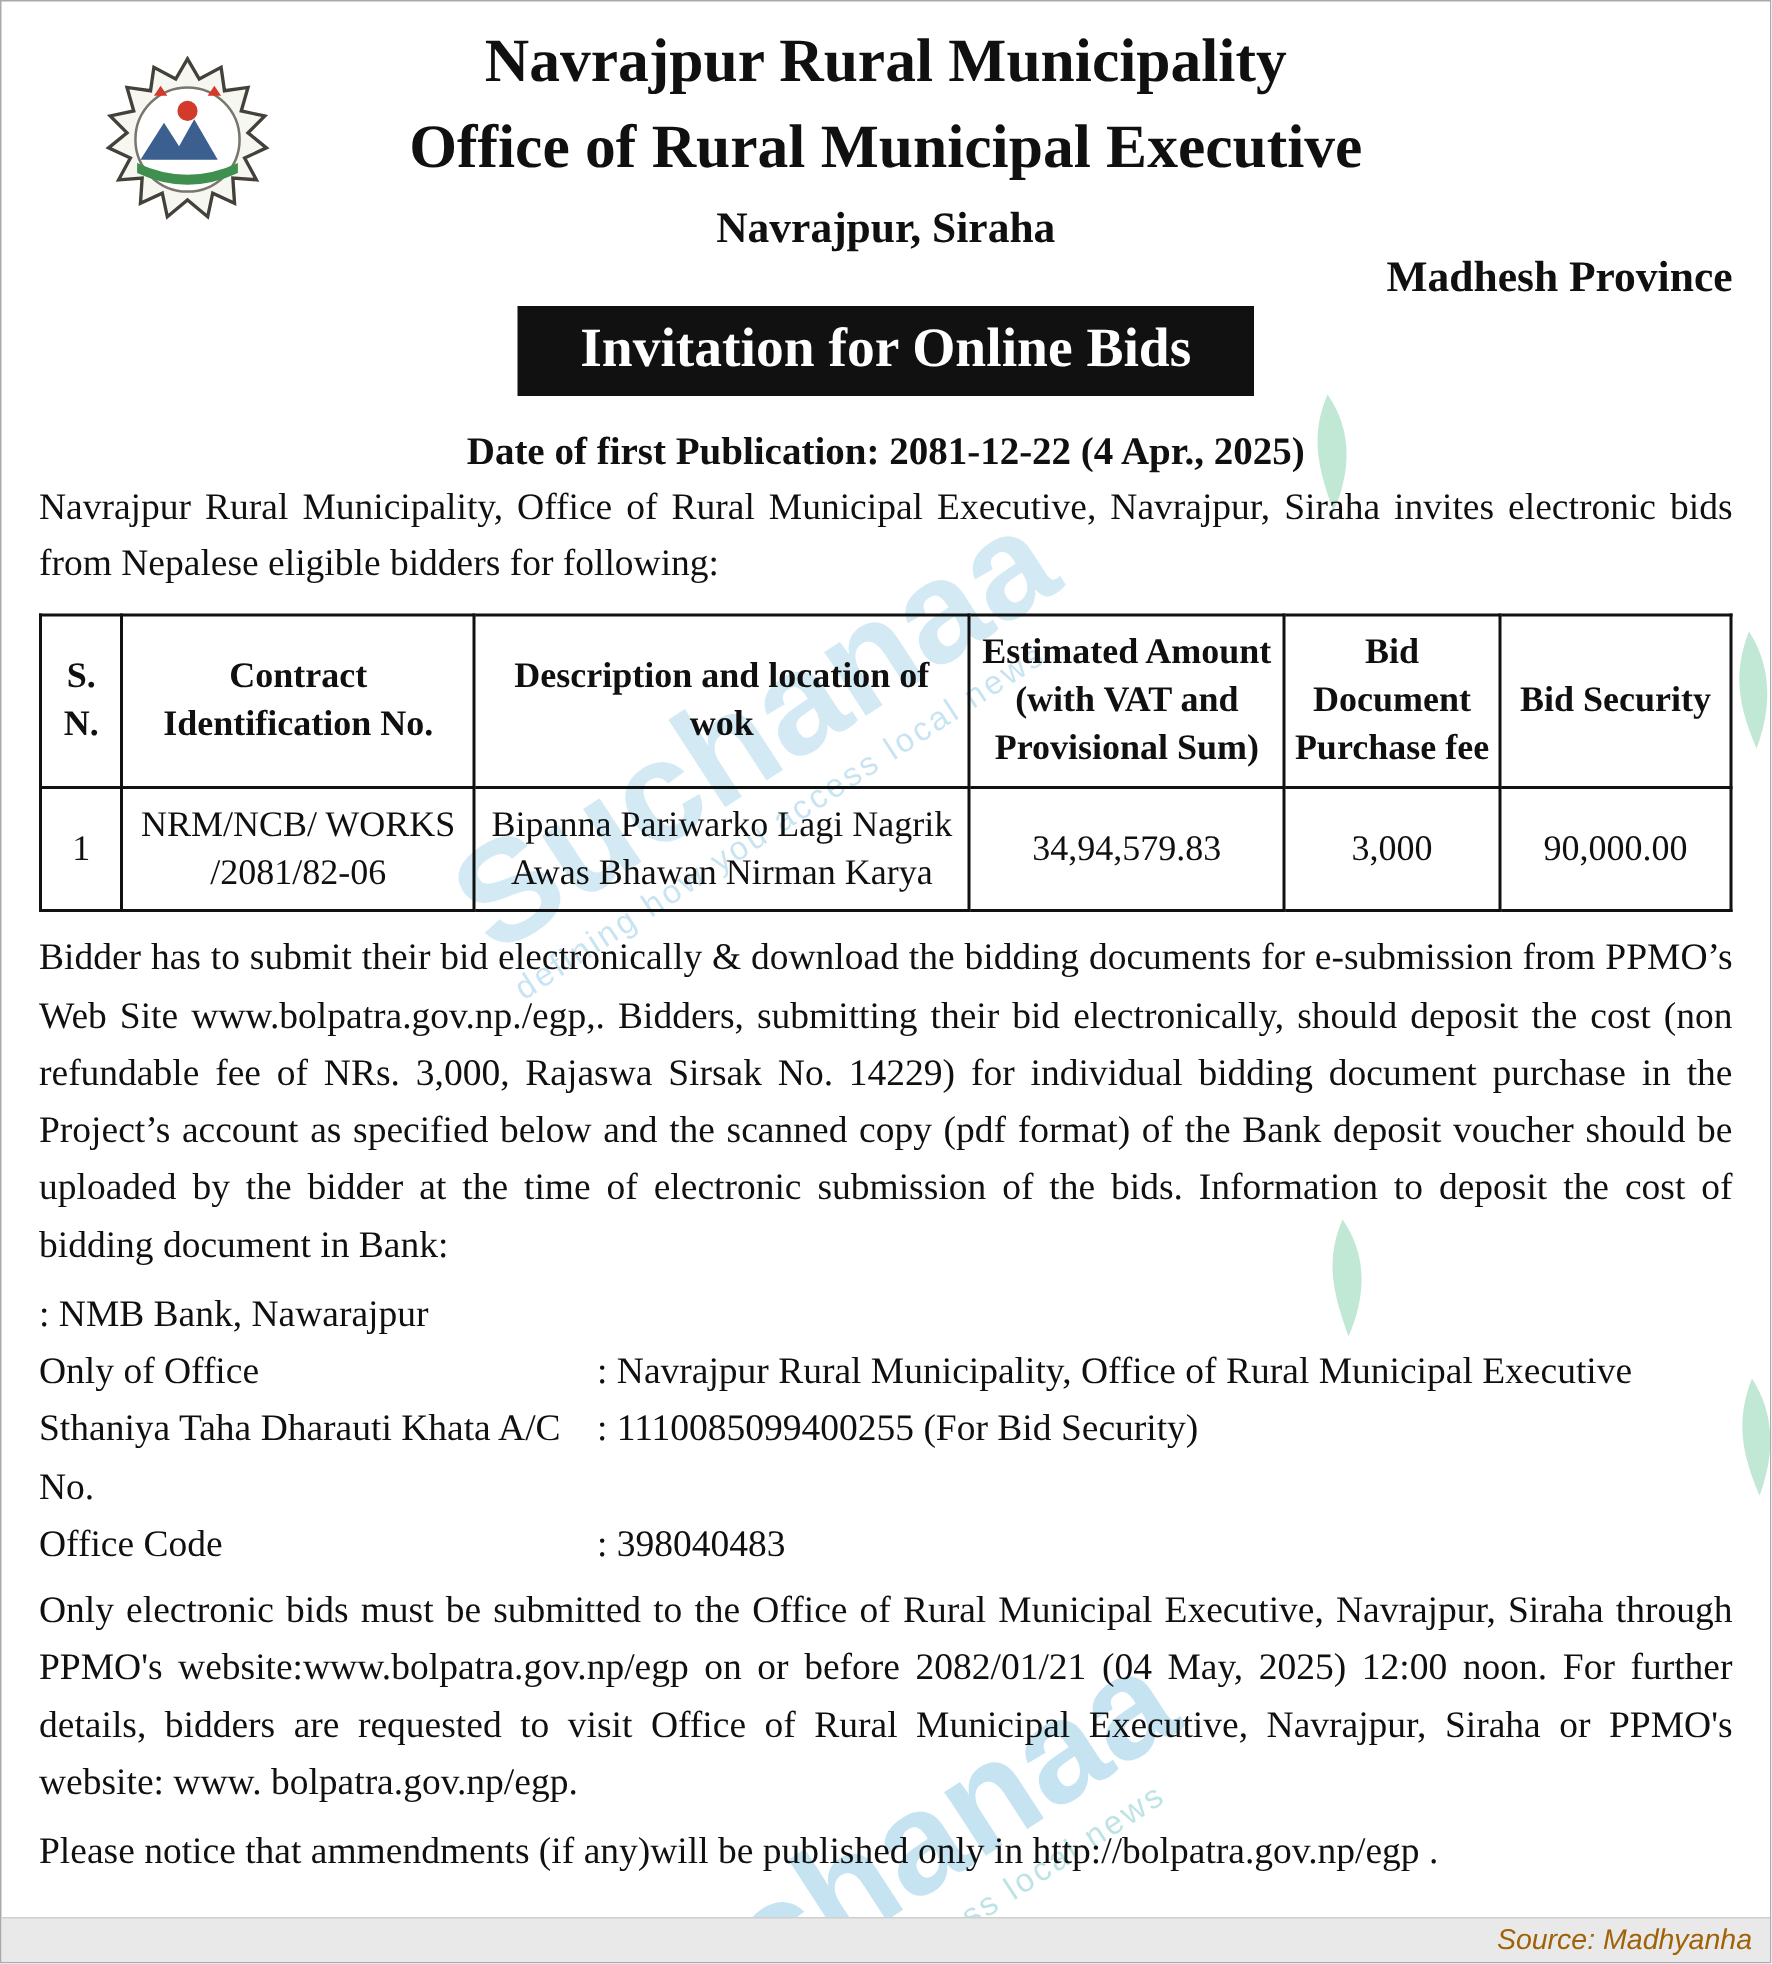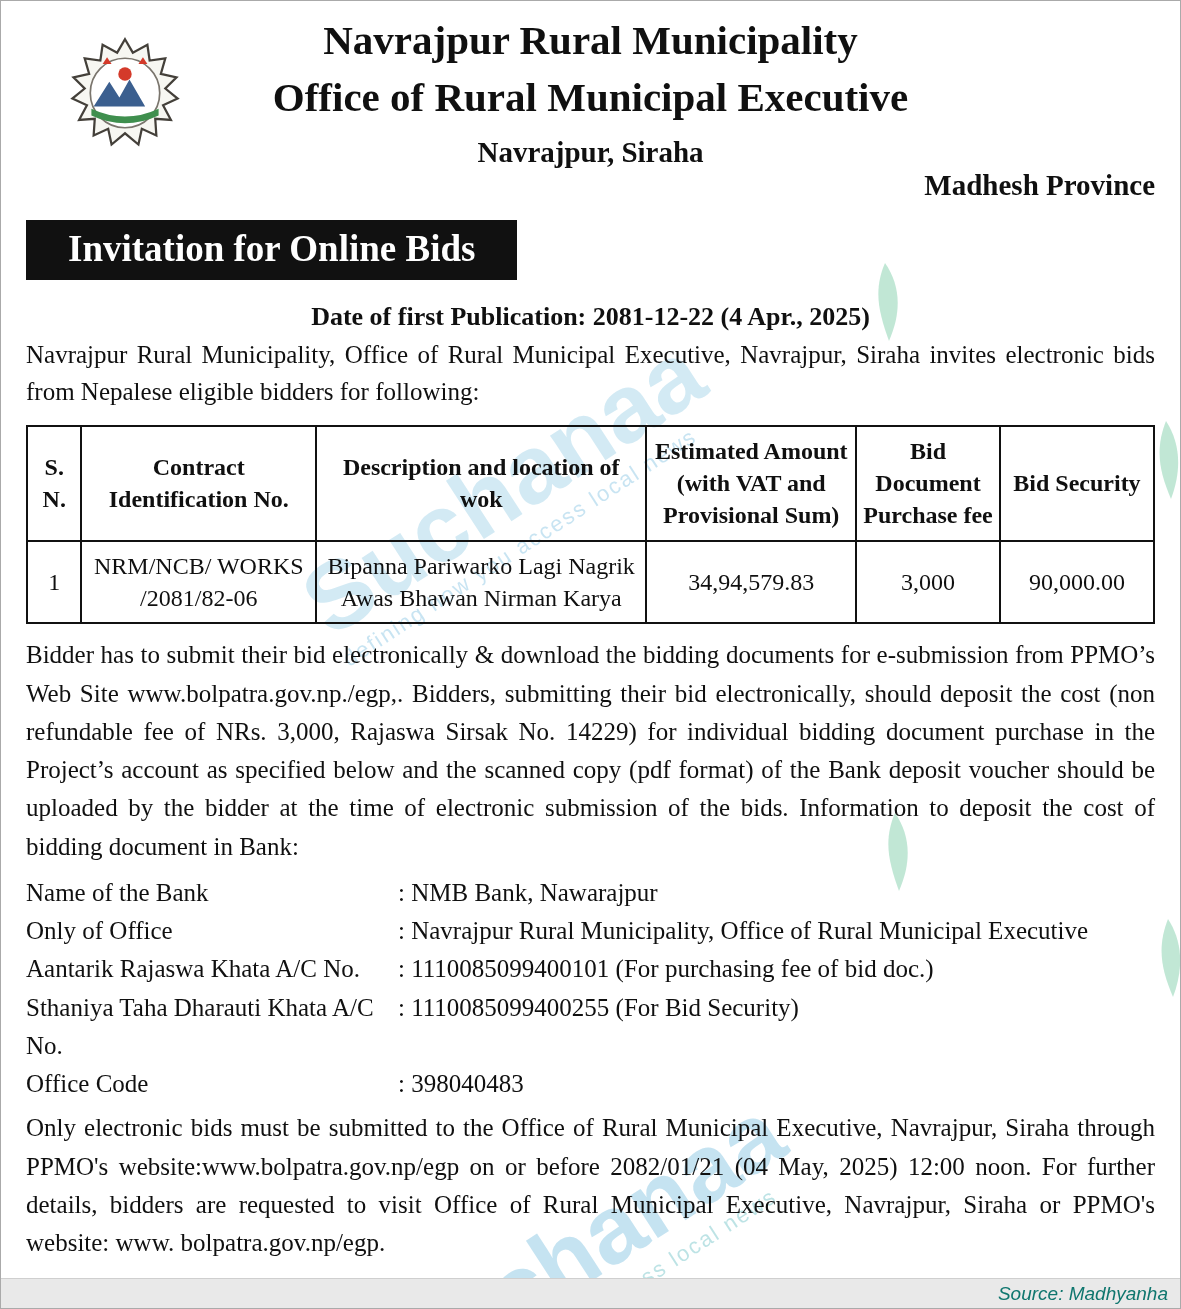--- a/index.html
+++ b/index.html
@@ -87,21 +87,21 @@
     font-size: 29px;
     font-weight: bold;
     margin-top: 12px;
   }
   .province-line {
     text-align: right;
     font-size: 29px;
     font-weight: bold;
     margin-top: 0;
   }
-  .banner-wrap { margin-top: 18px; }
+  .banner-wrap { text-align: center; margin-top: 2px; }
   .banner {
     display: inline-block;
     background: #111111;
     color: #ffffff;
     font-size: 37px;
     font-weight: bold;
     padding: 7px 42px 10px 42px;
   }
   .pub-date {
     text-align: center;
@@ -170,21 +170,21 @@
     display: flex;
     align-items: center;
     justify-content: flex-end;
     padding-right: 12px;
     z-index: 2;
   }
   .source-text {
     font-family: "Liberation Sans", sans-serif;
     font-style: italic;
     font-size: 19px;
-    color: #0f766e;
+    color: #a16207;
     margin-left: 28px;
   }
 </style>
 </head>
 <body>
 
 <div class="page">
 
   <div class="wm wm-main">
     <span>Suchanaa</span>
@@ -252,32 +252,27 @@
           <td>3,000</td>
           <td>90,000.00</td>
         </tr>
       </tbody>
     </table>
 
     <div class="body-par">Bidder has to submit their bid electronically &amp; download the bidding documents for e-submission from PPMO’s Web Site www.bolpatra.gov.np./egp,. Bidders, submitting their bid electronically,  should  deposit  the  cost (non refundable fee of NRs. 3,000, Rajaswa Sirsak No. 14229)  for individual  bidding  document purchase  in  the Project’s account as specified below and the scanned copy (pdf format) of the Bank deposit voucher should be uploaded by the bidder at the time of electronic submission of the bids. Information to deposit the cost of bidding document in Bank:</div>
 
     <div class="bank-info">
       <div class="bank-row">
-        <div class="bank-label">Name of the Bank</div>
         <div class="bank-value">: NMB Bank, Nawarajpur</div>
       </div>
       <div class="bank-row">
         <div class="bank-label">Only of Office</div>
         <div class="bank-value">: Navrajpur Rural Municipality, Office of Rural Municipal Executive</div>
       </div>
       <div class="bank-row">
-        <div class="bank-label">Aantarik Rajaswa Khata A/C No.</div>
-        <div class="bank-value">: 1110085099400101 (For purchasing fee of bid doc.)</div>
-      </div>
-      <div class="bank-row">
         <div class="bank-label">Sthaniya Taha Dharauti Khata A/C No.</div>
         <div class="bank-value">: 1110085099400255 (For Bid Security)</div>
       </div>
       <div class="bank-row">
         <div class="bank-label">Office Code</div>
         <div class="bank-value">: 398040483</div>
       </div>
     </div>
 
     <div class="closing-par">Only electronic bids must be submitted to the Office of Rural Municipal Executive, Navrajpur, Siraha through PPMO's website:www.bolpatra.gov.np/egp on or before 2082/01/21 (04 May, 2025) 12:00 noon. For further details, bidders are requested to visit Office of Rural Municipal Executive, Navrajpur, Siraha or PPMO's website: www. bolpatra.gov.np/egp.</div>

